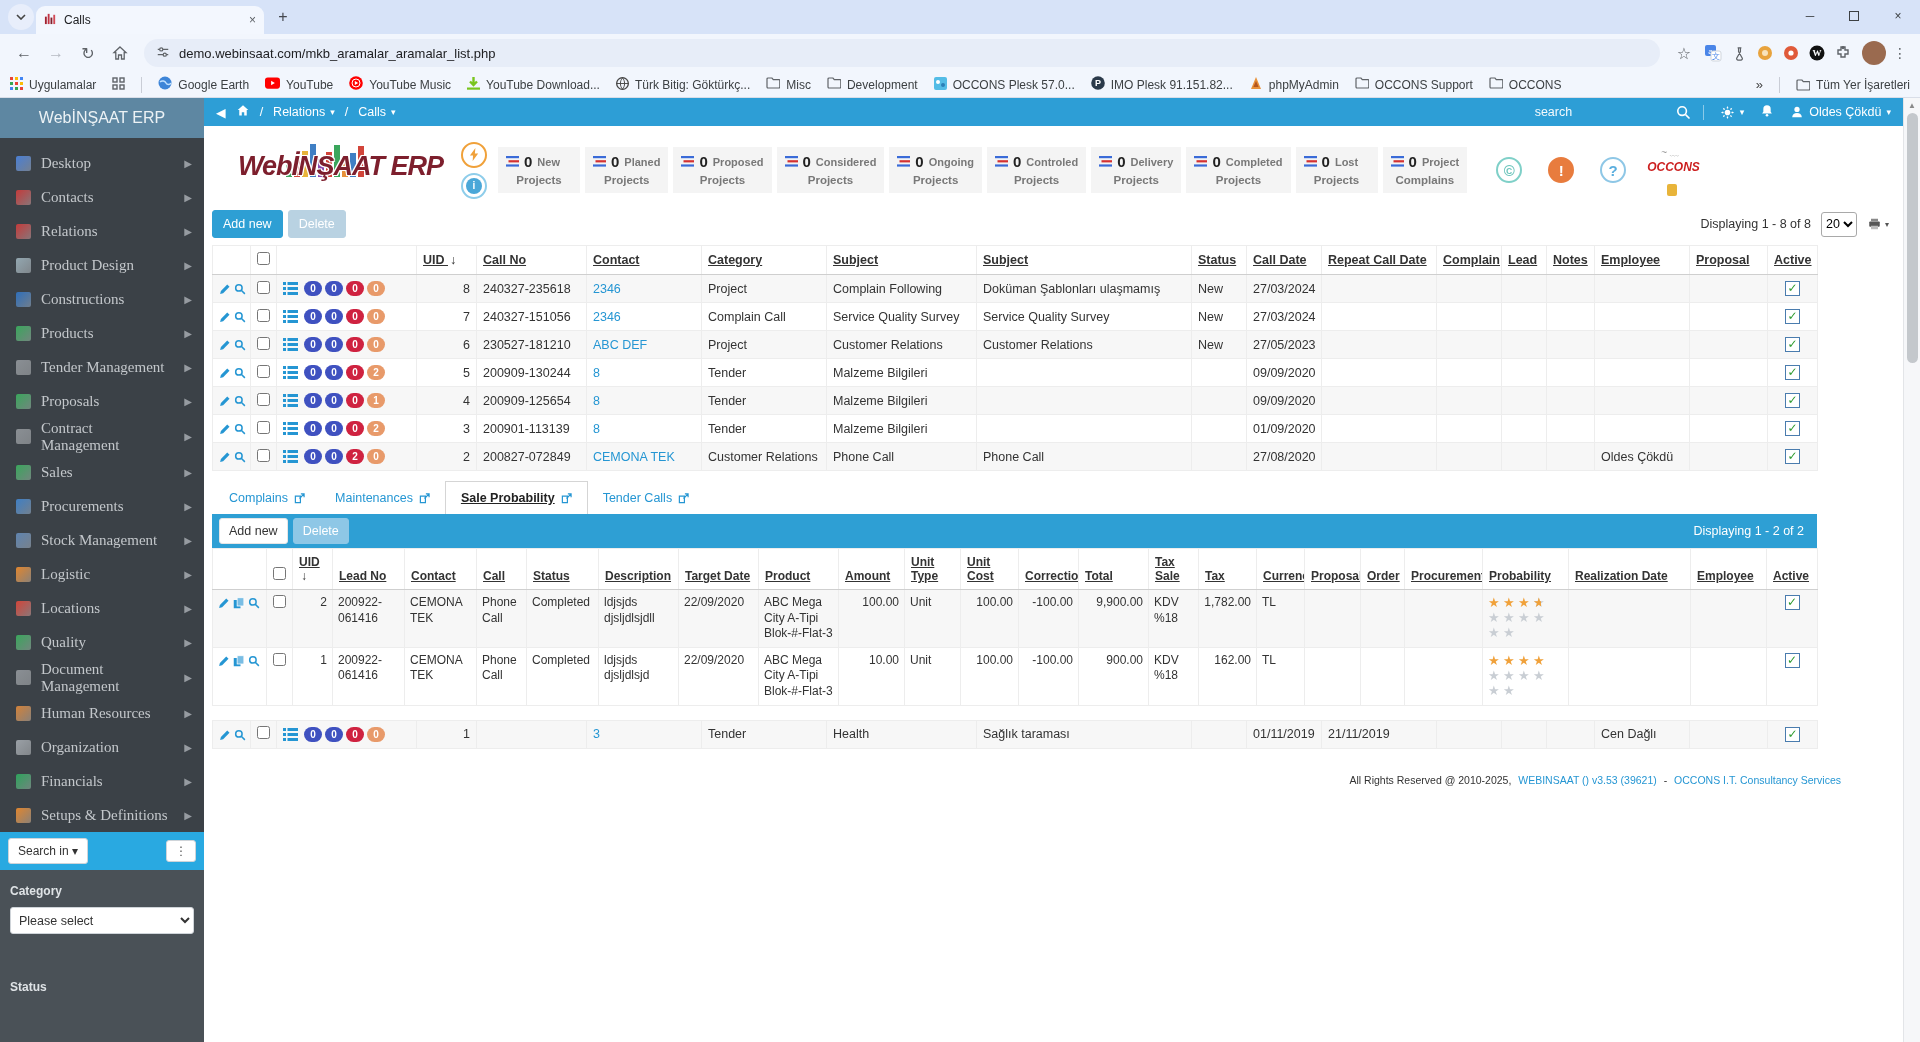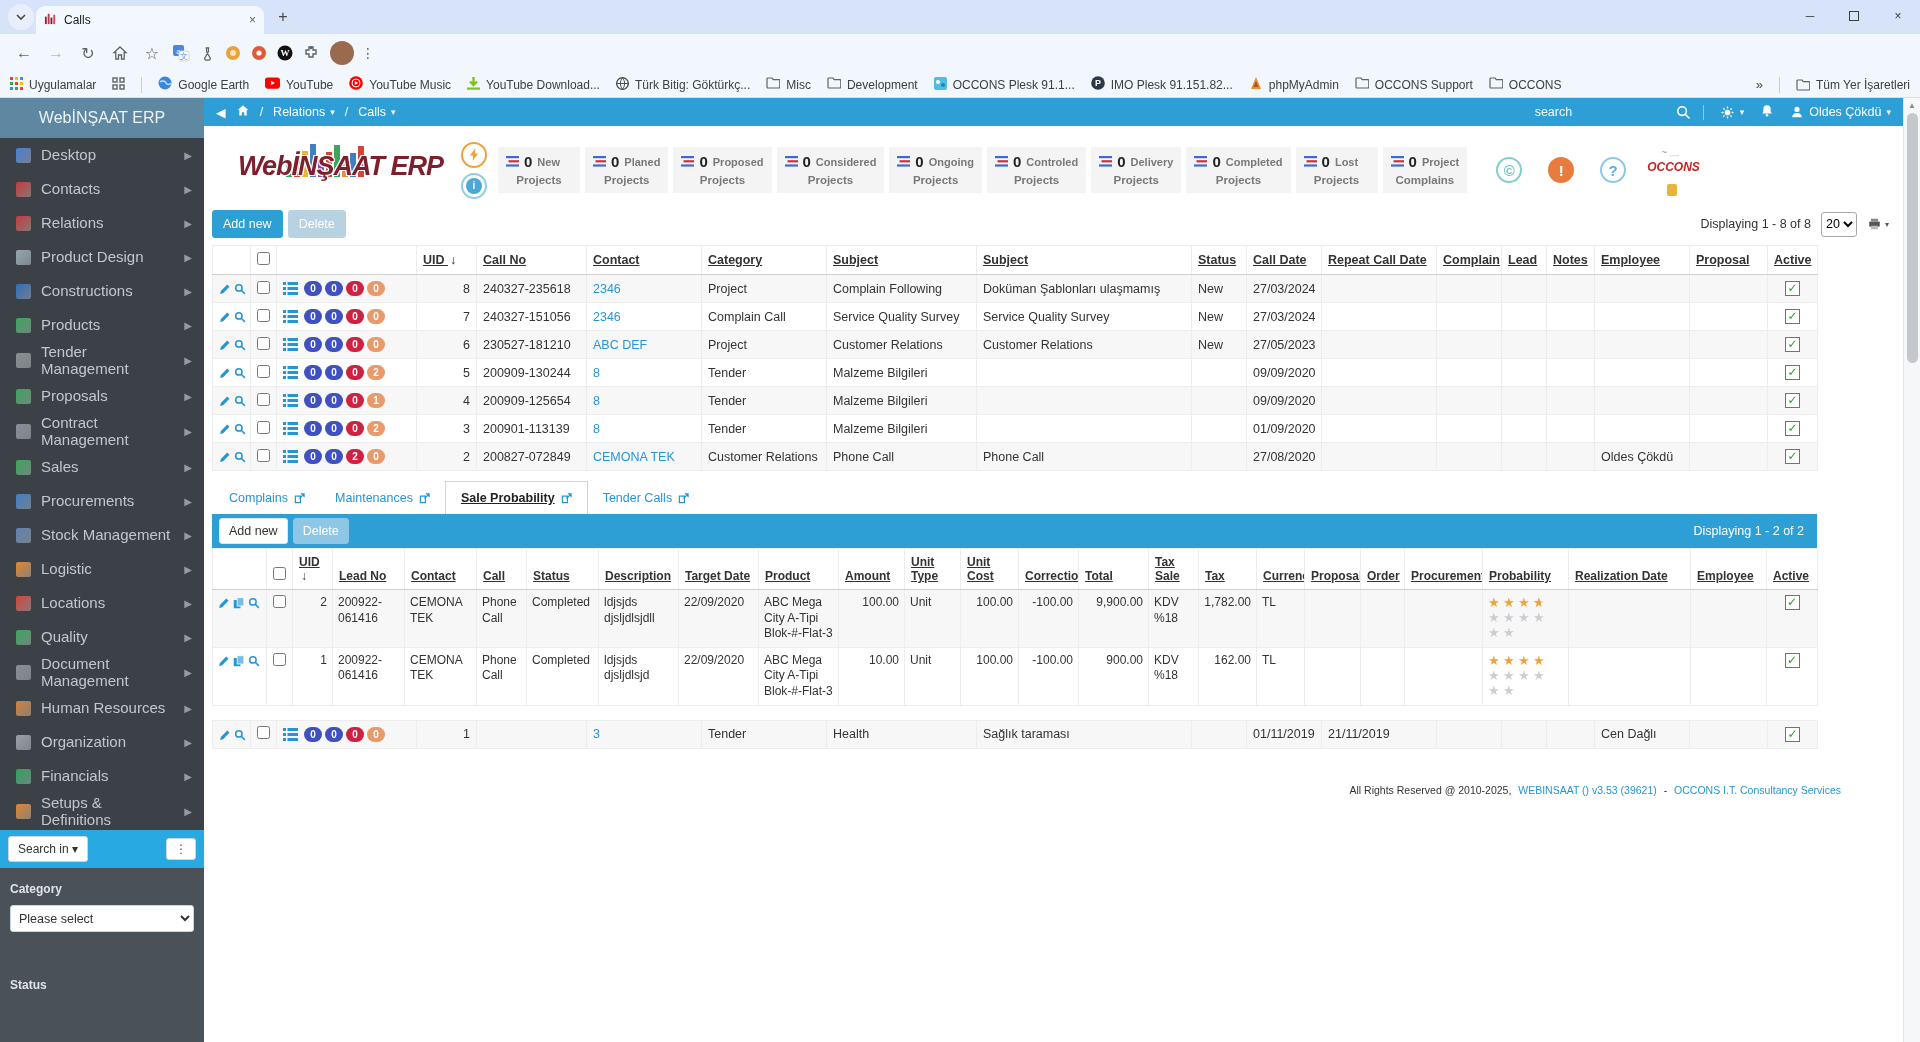--- a/index.html
+++ b/index.html
@@ -134,21 +134,21 @@
   table.sub td { vertical-align:top; padding:5px 5px; line-height:1.3; }
   table.sub th { font-size:12px; white-space:normal; vertical-align:bottom; }
   .stars { display:flex; flex-wrap:wrap; width:66px; }
   .st { color:#c9ced4; font-size:13px; line-height:15px; width:15px; position:relative; }
   .st.full { color:#f0a13a; }
   .st .half-fill { position:absolute; left:0; top:0; width:50%; overflow:hidden; color:#f0a13a; }
 
   .lastwrap { margin-top:14px; }
   .lastwrap table.grid tbody tr { background:#f7f7f7; border-top:1px solid #dedede; border-bottom:1px solid #dedede; }
 
-  .footer { margin-top:30px; text-align:right; padding-right:56px; font-size:10.5px; color:#333; line-height:2.1; }
+  .footer { margin-top:20px; text-align:right; padding-right:56px; font-size:10.5px; color:#333; line-height:2.1; }
   .f-link { color:#2596d3; }
   .f-strong { font-weight:bold; }
   .f-seg { margin-left:4px; }
 
   .vscroll { width:17px; background:#f6f7f9; border-left:1px solid #e3e5e8; display:flex; flex-direction:column;
              align-items:center; font-size:8px; color:#8a8a8a; flex:none; }
   .vthumb { width:11px; height:250px; background:#c4c8cc; border-radius:6px; margin-top:3px; }
   .varrow { padding-top:3px; }
 </style>
 </head>
@@ -185,20 +185,33 @@
   </div>
 
   <div class="btoolbar">
     <div class="navbtn">←</div>
     <div class="navbtn dim">→</div>
     <div class="navbtn">↻</div>
     <div class="navbtn">
       <svg width="16" height="16" viewBox="0 0 16 16">
           <path d="M8 2l6 5.5h-1.8V14H9.5v-4h-3v4H3.8V7.5H2z" fill="none" stroke="#5f6368" stroke-width="1.3"></path>
         </svg>
+    </div>
+    <div class="omnibox">
+      <span>
+        <svg width="14" height="14" viewBox="0 0 16 16">
+            <g stroke="#5f6368" stroke-width="1.4" fill="none">
+              <line x1="2" y1="5" x2="14" y2="5"></line>
+              <line x1="2" y1="11" x2="14" y2="11"></line>
+              <circle cx="6" cy="5" r="1.8" fill="#f2f6fd"></circle>
+              <circle cx="10" cy="11" r="1.8" fill="#f2f6fd"></circle>
+            </g>
+          </svg>
+      </span>
+      <span>demo.webinsaat.com/mkb_aramalar_aramalar_list.php</span>
     </div>
     <div class="navbtn">☆</div>
     <div class="ext-ic">
       <svg width="18" height="18" viewBox="0 0 18 18">
           <rect x="1" y="1" width="11" height="11" rx="2" fill="#4a85e8"></rect>
           <text x="6.5" y="9.5" font-size="8" fill="#fff" text-anchor="middle" font-family="sans-serif">a</text>
           <rect x="7" y="7" width="10" height="10" rx="2" fill="#fff" stroke="#d0d5dd"></rect>
           <text x="12" y="14.8" font-size="8" fill="#4a85e8" text-anchor="middle" font-family="sans-serif">文</text>
         </svg>
     </div>
@@ -311,21 +324,21 @@
               <path d="M1 2a1 1 0 0 1 1-1h4l1.3 1.6H13a.8.8 0 0 1 .8.8V10a1 1 0 0 1-1 1H2a1 1 0 0 1-1-1z" fill="none" stroke="#5f6368" stroke-width="1.2"></path>
             </svg></span>
           <span>Development</span>
         </span>
         <span class="bm">
           <span><svg width="13" height="13" viewBox="0 0 13 13">
               <rect width="13" height="13" rx="2" fill="#53bce6"></rect>
               <circle cx="4" cy="5" r="2" fill="#fff"></circle>
               <circle cx="9" cy="8" r="2" fill="#2a7fb8"></circle>
             </svg></span>
-          <span>OCCONS Plesk 91.1...</span>
+          <span>OCCONS Plesk 57.0...</span>
         </span>
         <span class="bm">
           <span><svg width="14" height="14" viewBox="0 0 14 14">
               <circle cx="7" cy="7" r="6.8" fill="#2b3a4a"></circle>
               <text x="7" y="10.2" font-size="9" fill="#fff" text-anchor="middle" font-family="sans-serif" font-weight="bold">P</text>
             </svg></span>
           <span>IMO Plesk 91.151.82...</span>
         </span>
         <span class="bm">
           <span><svg width="14" height="12" viewBox="0 0 14 12">
@@ -354,21 +367,21 @@
       <svg width="14" height="12" viewBox="0 0 14 12">
           <path d="M1 2a1 1 0 0 1 1-1h4l1.3 1.6H13a.8.8 0 0 1 .8.8V10a1 1 0 0 1-1 1H2a1 1 0 0 1-1-1z" fill="none" stroke="#5f6368" stroke-width="1.2"></path>
         </svg>
       <span>Tüm Yer İşaretleri</span>
     </span>
   </div>
 
   <div class="app">
     <aside class="sidebar">
       <div class="side-title">WebİNŞAAT ERP</div>
-      <nav id="side-nav" style="">
+      <nav id="side-nav" style="padding-top:8px;font-family:Liberation Serif, serif;">
           <div class="nav-item">
             <span class="nv-ic" style="background:linear-gradient(135deg,#4a7fd4,#ffffff55 120%)"></span>
             <span>Desktop</span>
             <span class="arr">▶</span>
           </div>
           <div class="nav-item">
             <span class="nv-ic" style="background:linear-gradient(135deg,#c43b3b,#ffffff55 120%)"></span>
             <span>Contacts</span>
             <span class="arr">▶</span>
           </div>

